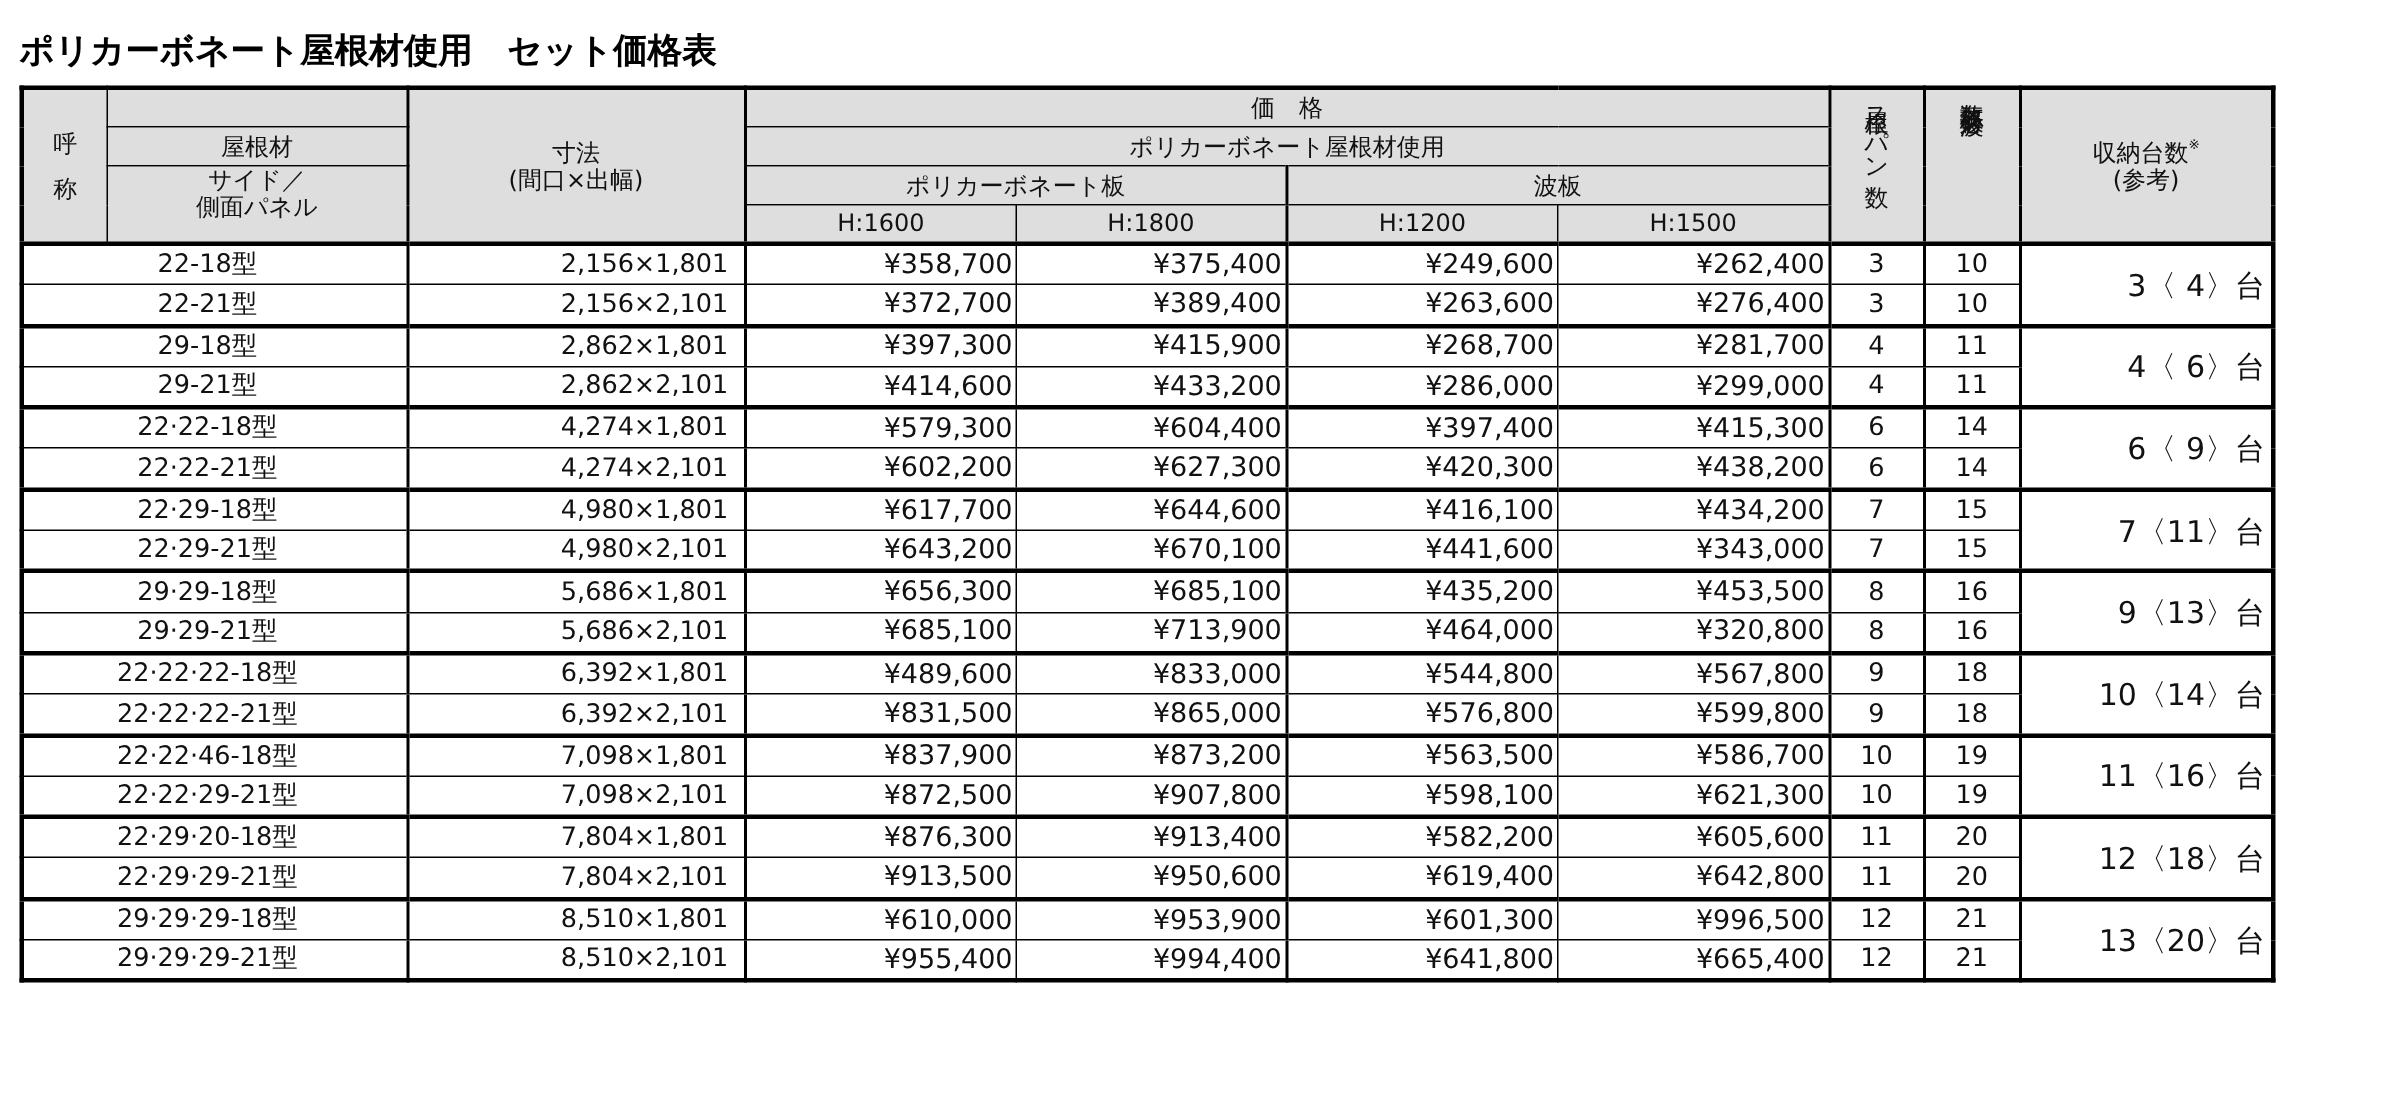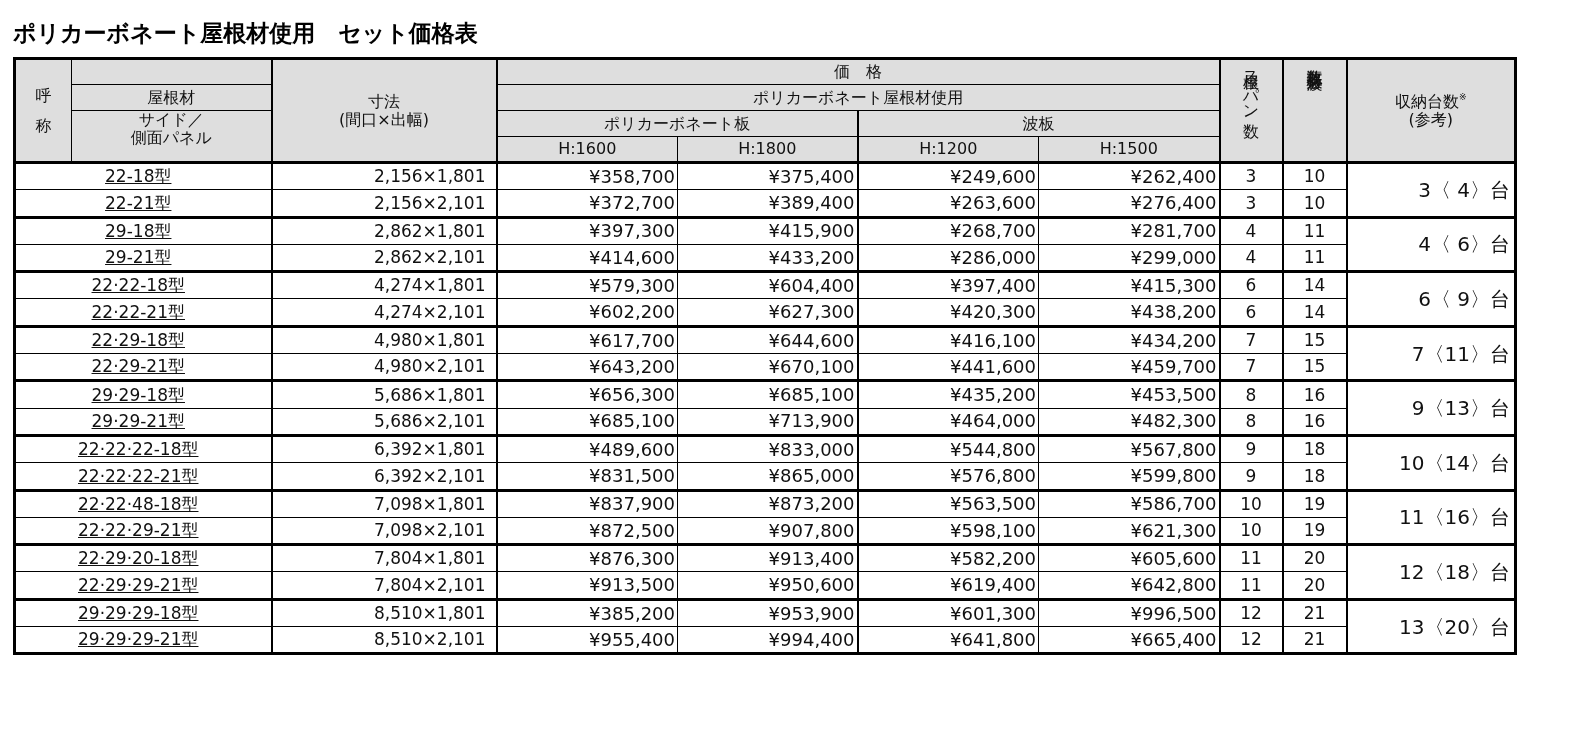--- a/index.html
+++ b/index.html
@@ -34,21 +34,21 @@
   th.thick-left, td.thick-left { border-left: 2.5px solid #000 !important; }
   th.thick-right, td.thick-right { border-right: 2.5px solid #000 !important; }
   .vertical-text {
     writing-mode: vertical-rl; text-orientation: upright;
     font-size: 16px; line-height: 1; letter-spacing: -1px; margin: 0 auto;
   }
   .note-mark { font-size: 9px; vertical-align: top; }
   tbody tr { height: 27.3px; }
   tbody td { font-size: 17px; vertical-align: middle; }
   tbody tr.group-start td { border-top: 3px solid #000; }
-  td.model { text-align: center; padding-right: 10px !important; text-decoration: underline; }
+  td.model { text-align: center; padding-right: 10px !important; }
   td.size { text-align: right; padding-right: 10px !important; }
   td.price { text-align: right; font-weight: bold; padding-right: 2px !important; font-size: 18px; }
   td.num { text-align: center; }
   td.storage { text-align: right; vertical-align: middle; padding-right: 4px !important; font-size: 20px; }
   .hdr-corner { font-size: 16px; }
 </style>
 </head>
 <body>
 
 <div class="page-title">ポリカーボネート屋根材使用　セット価格表</div>
@@ -182,42 +182,42 @@
         <td class="num thick-right">7</td>
         <td class="num thick-right">15</td>
         <td class="storage" rowspan="2">7〈11〉台</td>
       </tr>
       <tr>
         <td class="model" colspan="2">22·29-21型</td>
         <td class="size thick-left thick-right">4,980×2,101</td>
         <td class="price">¥643,200</td>
         <td class="price thick-right">¥670,100</td>
         <td class="price">¥441,600</td>
-        <td class="price thick-right">¥459,700</td>
+        <td class="price thick-right">¥343,000</td>
         <td class="num thick-right">7</td>
         <td class="num thick-right">15</td>
       </tr>
       <tr class="group-start">
         <td class="model" colspan="2">29·29-18型</td>
         <td class="size thick-left thick-right">5,686×1,801</td>
         <td class="price">¥656,300</td>
         <td class="price thick-right">¥685,100</td>
         <td class="price">¥435,200</td>
         <td class="price thick-right">¥453,500</td>
         <td class="num thick-right">8</td>
         <td class="num thick-right">16</td>
         <td class="storage" rowspan="2">9〈13〉台</td>
       </tr>
       <tr>
         <td class="model" colspan="2">29·29-21型</td>
         <td class="size thick-left thick-right">5,686×2,101</td>
         <td class="price">¥685,100</td>
         <td class="price thick-right">¥713,900</td>
         <td class="price">¥464,000</td>
-        <td class="price thick-right">¥482,300</td>
+        <td class="price thick-right">¥320,800</td>
         <td class="num thick-right">8</td>
         <td class="num thick-right">16</td>
       </tr>
       <tr class="group-start">
         <td class="model" colspan="2">22·22·22-18型</td>
         <td class="size thick-left thick-right">6,392×1,801</td>
         <td class="price">¥489,600</td>
         <td class="price thick-right">¥833,000</td>
         <td class="price">¥544,800</td>
         <td class="price thick-right">¥567,800</td>
@@ -229,21 +229,21 @@
         <td class="model" colspan="2">22·22·22-21型</td>
         <td class="size thick-left thick-right">6,392×2,101</td>
         <td class="price">¥831,500</td>
         <td class="price thick-right">¥865,000</td>
         <td class="price">¥576,800</td>
         <td class="price thick-right">¥599,800</td>
         <td class="num thick-right">9</td>
         <td class="num thick-right">18</td>
       </tr>
       <tr class="group-start">
-        <td class="model" colspan="2">22·22·48-18型</td>
+        <td class="model" colspan="2">22·22·46-18型</td>
         <td class="size thick-left thick-right">7,098×1,801</td>
         <td class="price">¥837,900</td>
         <td class="price thick-right">¥873,200</td>
         <td class="price">¥563,500</td>
         <td class="price thick-right">¥586,700</td>
         <td class="num thick-right">10</td>
         <td class="num thick-right">19</td>
         <td class="storage" rowspan="2">11〈16〉台</td>
       </tr>
       <tr>
@@ -273,21 +273,21 @@
         <td class="price">¥913,500</td>
         <td class="price thick-right">¥950,600</td>
         <td class="price">¥619,400</td>
         <td class="price thick-right">¥642,800</td>
         <td class="num thick-right">11</td>
         <td class="num thick-right">20</td>
       </tr>
       <tr class="group-start">
         <td class="model" colspan="2">29·29·29-18型</td>
         <td class="size thick-left thick-right">8,510×1,801</td>
-        <td class="price">¥385,200</td>
+        <td class="price">¥610,000</td>
         <td class="price thick-right">¥953,900</td>
         <td class="price">¥601,300</td>
         <td class="price thick-right">¥996,500</td>
         <td class="num thick-right">12</td>
         <td class="num thick-right">21</td>
         <td class="storage" rowspan="2">13〈20〉台</td>
       </tr>
       <tr>
         <td class="model" colspan="2">29·29·29-21型</td>
         <td class="size thick-left thick-right">8,510×2,101</td>

